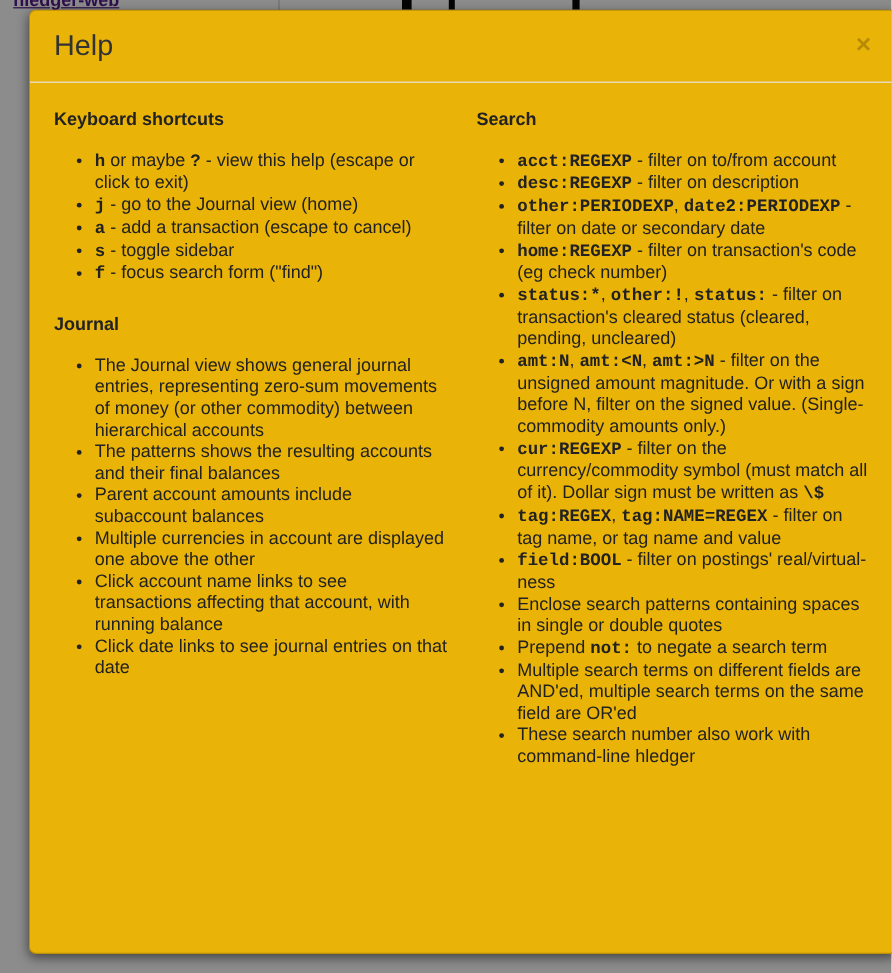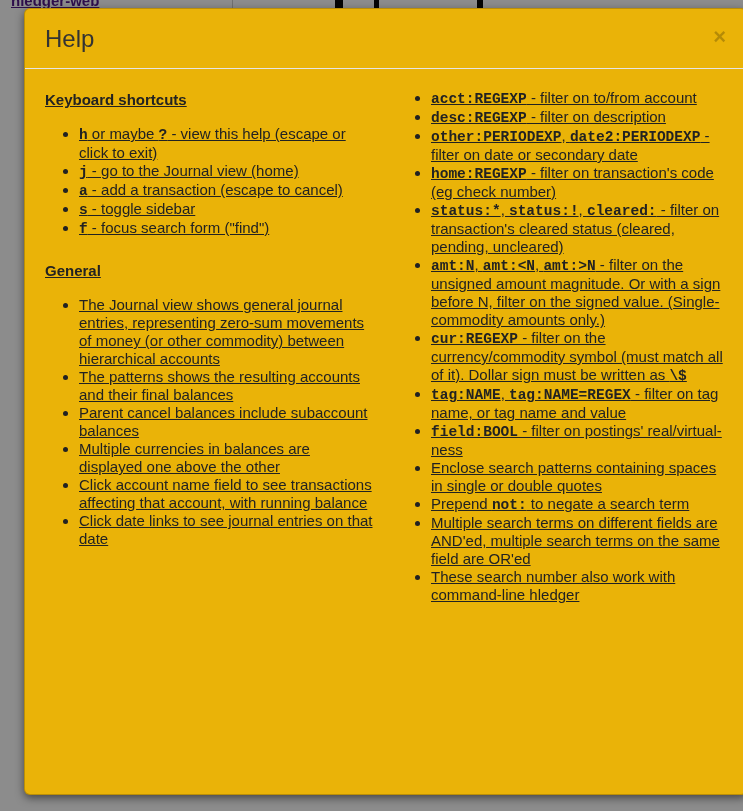--- a/index.html
+++ b/index.html
@@ -80,21 +80,21 @@
     color: #000;
     opacity: 0.22;
     cursor: pointer;
     font-family: "Liberation Sans", sans-serif;
   }
   .modal-body {
     padding: 20px;
     display: flex;
     gap: 23px;
   }
-  .help-col { width: 330px; text-decoration: underline; }
+  .help-col { width: 330px; }
 
   .section-heading {
     font-size: 15px;
     font-weight: bold;
     color: #222;
     margin: 22px 0 15px 0;
     line-height: 21px;
   }
   .help-col .section-heading:first-child { margin-top: 0; }
 
@@ -137,40 +137,41 @@
   <div class="modal-body">
     <div class="help-col">
         <div class="section-heading">Keyboard shortcuts</div>
         <ul class="help-list">
           <li><code>h</code> or maybe <code>?</code> - view this help (escape or click to exit)</li>
           <li><code>j</code> - go to the Journal view (home)</li>
           <li><code>a</code> - add a transaction (escape to cancel)</li>
           <li><code>s</code> - toggle sidebar</li>
           <li><code>f</code> - focus search form ("find")</li>
         </ul>
-        <div class="section-heading">General</div>
+        <div class="section-heading">Journal</div>
         <ul class="help-list">
           <li>The Journal view shows general journal entries, representing zero-sum movements of money (or other commodity) between hierarchical accounts</li>
           <li>The patterns shows the resulting accounts and their final balances</li>
-          <li>Parent cancel balances include subaccount balances</li>
-          <li>Multiple currencies in balances are displayed one above the other</li>
-          <li>Click account name field to see transactions affecting that account, with running balance</li>
+          <li>Parent account amounts include subaccount balances</li>
+          <li>Multiple currencies in account are displayed one above the other</li>
+          <li>Click account name links to see transactions affecting that account, with running balance</li>
           <li>Click date links to see journal entries on that date</li>
         </ul>
       </div>
     <div class="help-col">
+        <div class="section-heading">Search</div>
         <ul class="help-list">
           <li><code>acct:REGEXP</code> - filter on to/from account</li>
           <li><code>desc:REGEXP</code> - filter on description</li>
           <li><code>other:PERIODEXP</code>, <code>date2:PERIODEXP</code> - filter on date or secondary date</li>
           <li><code>home:REGEXP</code> - filter on transaction's code (eg check number)</li>
-          <li><code>status:*</code>, <code>status:!</code>, <code>cleared:</code> - filter on transaction's cleared status (cleared, pending, uncleared)</li>
+          <li><code>status:*</code>, <code>other:!</code>, <code>status:</code> - filter on transaction's cleared status (cleared, pending, uncleared)</li>
           <li><code>amt:N</code>, <code>amt:&lt;N</code>, <code>amt:&gt;N</code> - filter on the unsigned amount magnitude. Or with a sign before N, filter on the signed value. (Single-commodity amounts only.)</li>
           <li><code>cur:REGEXP</code> - filter on the currency/commodity symbol (must match all of it). Dollar sign must be written as <code>\$</code></li>
-          <li><code>tag:NAME</code>, <code>tag:NAME=REGEX</code> - filter on tag name, or tag name and value</li>
+          <li><code>tag:REGEX</code>, <code>tag:NAME=REGEX</code> - filter on tag name, or tag name and value</li>
           <li><code>field:BOOL</code> - filter on postings' real/virtual-ness</li>
           <li>Enclose search patterns containing spaces in single or double quotes</li>
           <li>Prepend <code>not:</code> to negate a search term</li>
           <li>Multiple search terms on different fields are AND'ed, multiple search terms on the same field are OR'ed</li>
           <li>These search number also work with command-line hledger</li>
         </ul>
       </div>
   </div>
 </div>
 

